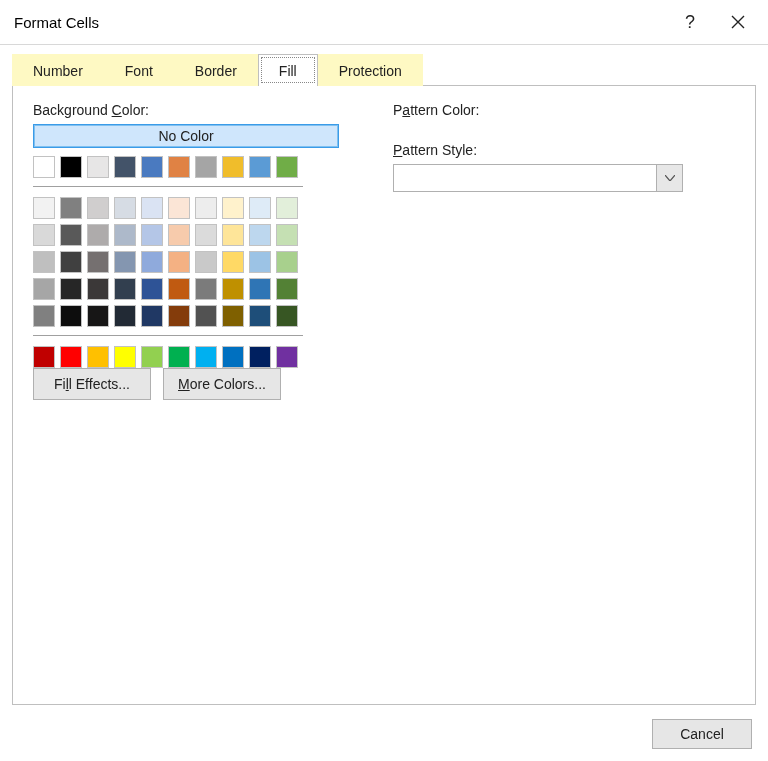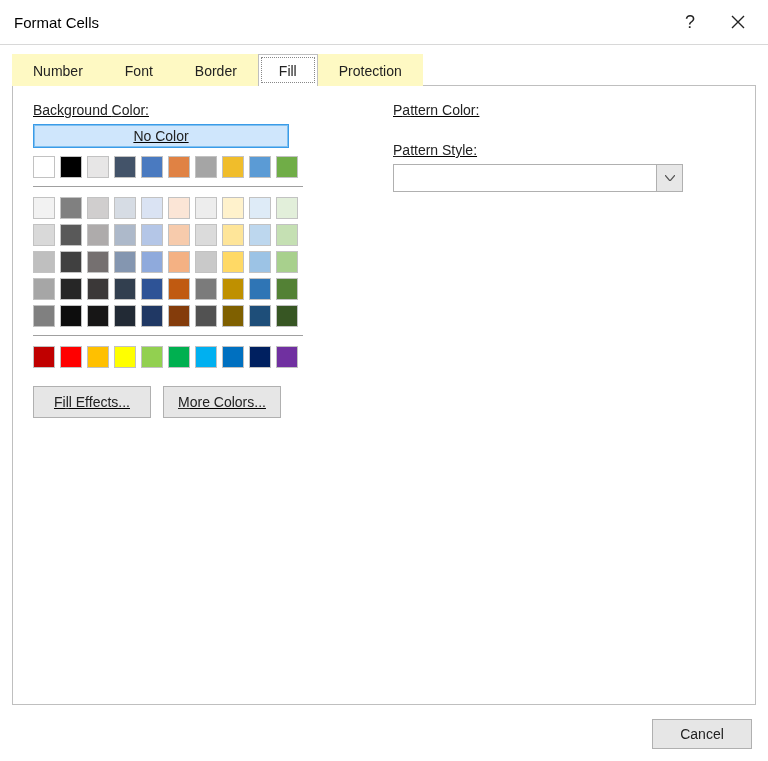--- a/index.html
+++ b/index.html
@@ -36,47 +36,46 @@
   }
   .tab.active {
     border-color: #bfbfbf; background: #ffffff;
     outline: 1px dotted #888; outline-offset: -4px;
   }
   .content-frame {
     margin: 0 12px 10px 12px; border: 1px solid #bfbfbf;
     padding: 16px 20px 20px 20px;
     display: flex; flex-direction: row;
     height: 620px;
-    text-decoration: underline;
   }
   .content-top { display: flex; gap: 60px; }
   .colL { width: 300px; }
   .colR { flex: 1; }
 
   .label { font-size: 14px; color: #222; margin-bottom: 6px; }
   .u { text-decoration: underline; }
 
   
   .nocolor {
-    width: 256px; height: 24px;
+    width: 306px; height: 24px;
     background: #cfe6fc;
     border: 1px solid #3a9be8; outline: 1px solid #7fc0f0; outline-offset: -2px;
     display: flex; align-items: center; justify-content: center;
     font-size: 14px; color: #222; cursor: default;
   }
 
   
   .swx { display: grid; grid-template-columns: repeat(10, 22px); gap: 5px; width: 270px; }
   .sw {
     width: 22px; height: 22px; border: 1px solid #c2c2c2; cursor: default;
   }
   .divider { border-top: 1px solid #a0a0a0; margin: 8px 0 10px 0; width: 270px; }
 
   
-  .btn-row { display: flex; gap: 12px; margin-top: 18px; }
+  .btn-row { display: flex; gap: 12px; }
   .btn {
     height: 32px; padding: 0 14px; background: #e6e6e6;
     border: 1px solid #b0b0b0; font-size: 14px; color: #222;
     display: flex; align-items: center; justify-content: center;
     cursor: default; min-width: 118px;
   }
 
   
   .dd {
     display: flex; align-items: stretch; height: 28px; width: 290px;

